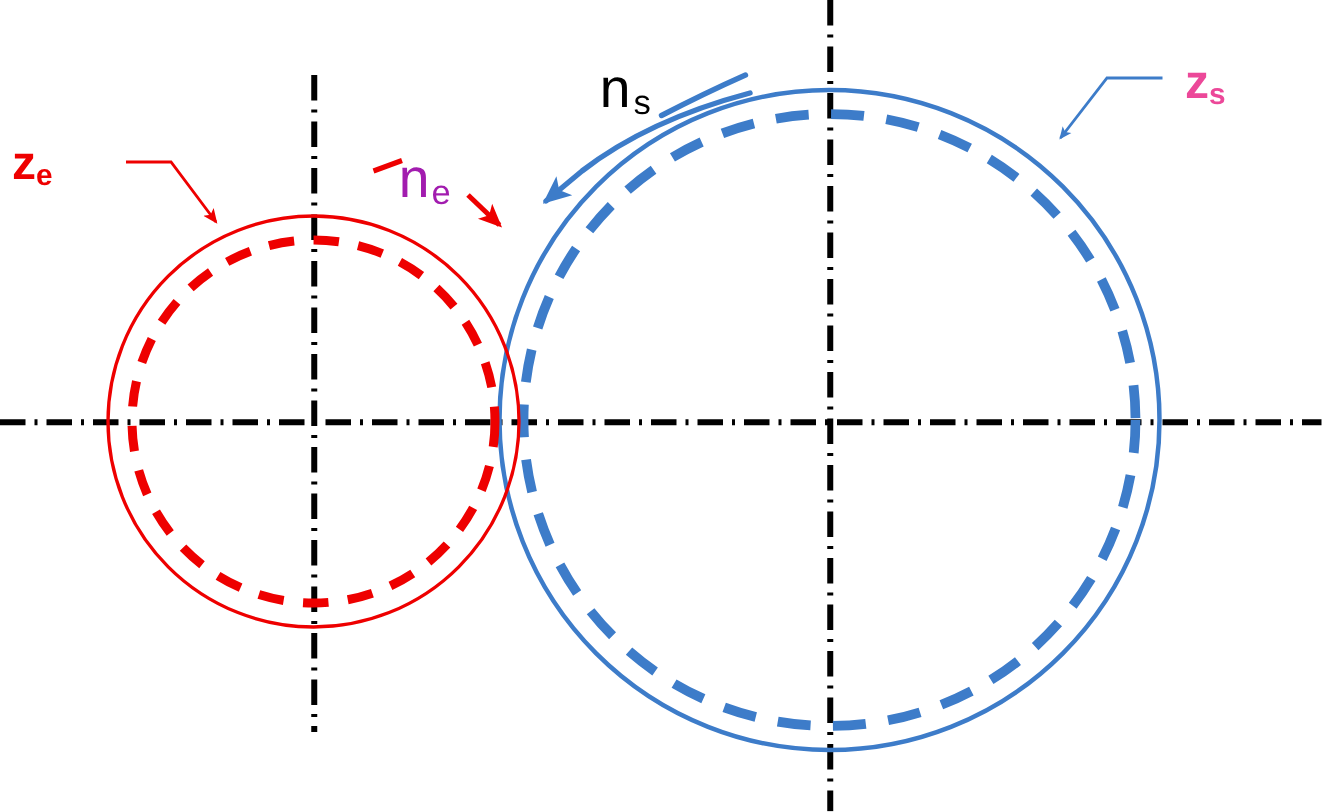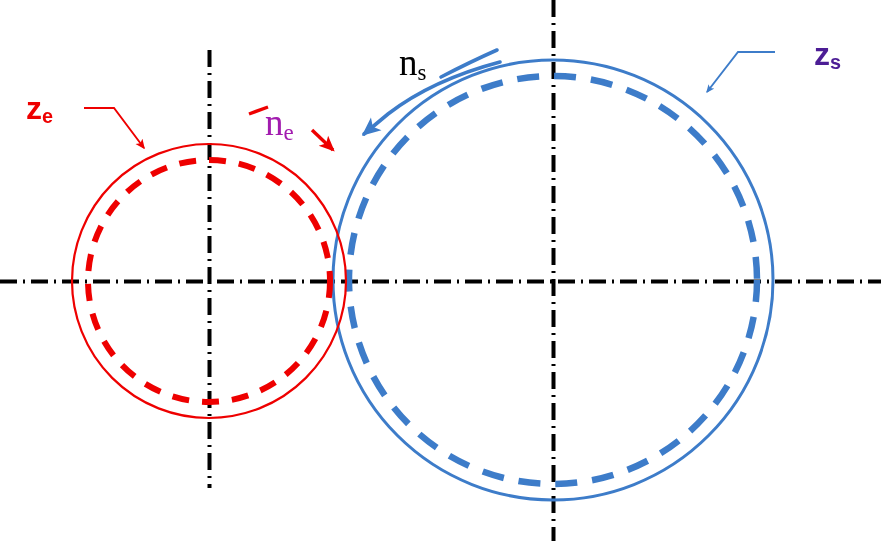--- a/index.html
+++ b/index.html
@@ -29,31 +29,31 @@
     white-space: nowrap;
     line-height: 1;
     user-select: none;
   }
   .label-z {
     font-family: "Liberation Sans", sans-serif;
     font-weight: bold;
     font-size: 32px;
   }
   .label-n {
-    font-family: Liberation Serif, serif;
+    font-family: Liberation Mono, monospace;
     font-weight: normal;
     font-size: 37px;
     text-align: center;
   }
   .label sub {
     font-size: 0.62em;
     vertical-align: -0.22em;
     line-height: 1;
   }
-  #label-ze { left: 26px; top: 92px; text-align: center; }
+  #label-ze { left: 8px; top: 92px; text-align: center; }
   #label-ne { left: 265px; top: 104px; }
   #label-ns { left: 399px; top: 44px; }
   #label-zs { left: 790px; top: 38px; }
 </style>
 </head>
 <body>
 
 <div id="diagram-root">
 
   <svg id="diagram-svg" viewBox="0 0 893 541" xmlns="http://www.w3.org/2000/svg">
@@ -103,15 +103,15 @@
 
     <path d="M 775 52 L 738 52 L 707 92" fill="none" stroke="#3d7cc9" stroke-width="1.9" marker-end="url(#arrow-blue)"></path>
   </svg>
 
   <div class="label label-z" id="label-ze" style="color:#ee0000;"><span>z</span><sub>e</sub></div>
 
   <div class="label label-n" id="label-ne" style="color:#a21caf;"><span>n</span><sub>e</sub></div>
 
   <div class="label label-n" id="label-ns" style="color:#000000;"><span>n</span><sub>s</sub></div>
 
-  <div class="label label-z" id="label-zs" style="color:#4c1d95;margin-left:24px;"><span>z</span><sub>s</sub></div>
+  <div class="label label-z" id="label-zs" style="color:#ec4899;"><span>z</span><sub>s</sub></div>
 
 </div>
 
 </body></html>

